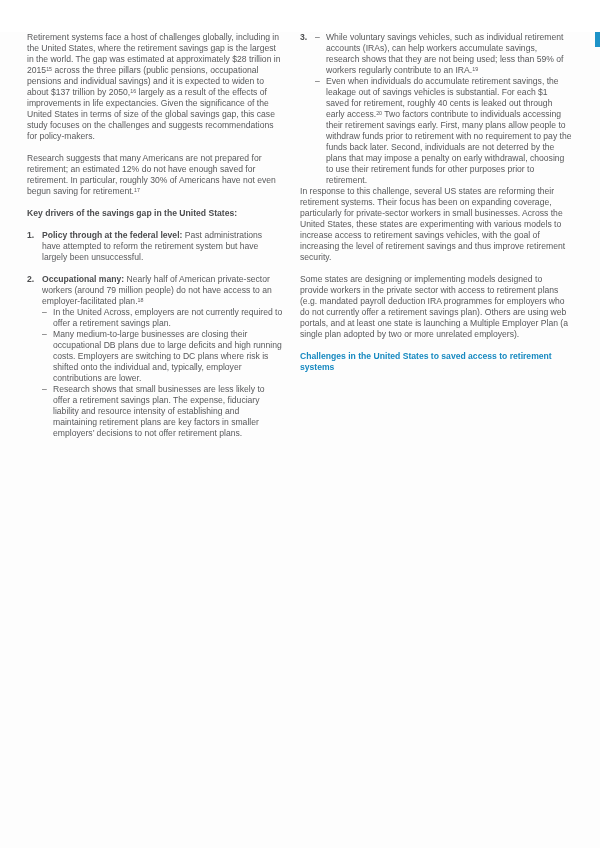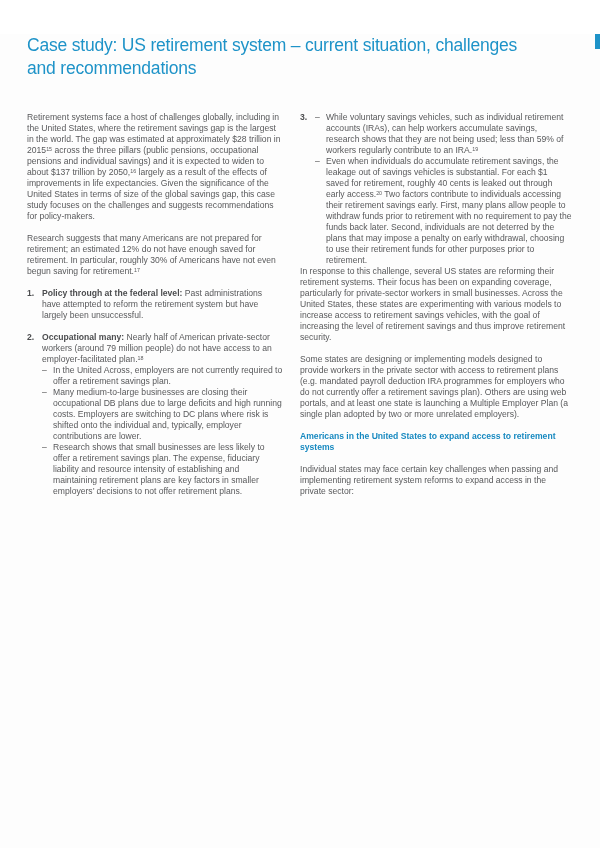--- a/index.html
+++ b/index.html
@@ -68,27 +68,27 @@
   .marker { flex: none; width: 11px; }
   .stext { flex: 1; min-width: 0; }
 </style>
 </head>
 <body>
 
 <div class="page">
 
   <span class="corner-mark"></span>
 
-  <h1 class="title">Case study: US retirement system – current situation, challenges and recommendations</h1>
 
   <div class="columns">
 
     <div class="col-left">
       <p class="para"><span>Retirement systems face a host of challenges globally, including in the United States, where the retirement savings gap is the largest in the world. The gap was estimated at approximately $28 trillion in 2015</span><sup>15</sup><span> across the three pillars (public pensions, occupational pensions and individual savings) and it is expected to widen to about $137 trillion by 2050,</span><sup>16</sup><span> largely as a result of the effects of improvements in life expectancies. Given the significance of the United States in terms of size of the global savings gap, this case study focuses on the challenges and suggests recommendations for policy-makers.</span></p>
       <p class="para"><span>Research suggests that many Americans are not prepared for retirement; an estimated 12% do not have enough saved for retirement. In particular, roughly 30% of Americans have not even begun saving for retirement.</span><sup>17</sup></p>
+      <h2 class="subhead-gray">Key drivers of the savings gap in the United States:</h2>
 
       <div class="item">
         <span class="num">1.</span>
         <div class="ibody"><b>Policy through at the federal level:</b><span> Past administrations have attempted to reform the retirement system but have largely been unsuccessful.</span></div>
       </div>
 
       <div class="item">
         <span class="num">2.</span>
         <div class="ibody">
           <span><b>Occupational many:</b><span> Nearly half of American private-sector workers (around 79 million people) do not have access to an employer-facilitated plan.</span><sup>18</sup></span>
@@ -117,19 +117,18 @@
             <span class="stext"><span>While voluntary savings vehicles, such as individual retirement accounts (IRAs), can help workers accumulate savings, research shows that they are not being used; less than 59% of workers regularly contribute to an IRA.</span><sup>19</sup></span>
           </div>
           <div class="sub">
             <span class="marker">–</span>
             <span class="stext"><span>Even when individuals do accumulate retirement savings, the leakage out of savings vehicles is substantial. For each $1 saved for retirement, roughly 40 cents is leaked out through early access.</span><sup>20</sup><span> Two factors contribute to individuals accessing their retirement savings early. First, many plans allow people to withdraw funds prior to retirement with no requirement to pay the funds back later. Second, individuals are not deterred by the plans that may impose a penalty on early withdrawal, choosing to use their retirement funds for other purposes prior to retirement.</span></span>
           </div>
         </div>
       </div>
       <p class="para">In response to this challenge, several US states are reforming their retirement systems. Their focus has been on expanding coverage, particularly for private-sector workers in small businesses. Across the United States, these states are experimenting with various models to increase access to retirement savings vehicles, with the goal of increasing the level of retirement savings and thus improve retirement security.</p>
       <p class="para">Some states are designing or implementing models designed to provide workers in the private sector with access to retirement plans (e.g. mandated payroll deduction IRA programmes for employers who do not currently offer a retirement savings plan). Others are using web portals, and at least one state is launching a Multiple Employer Plan (a single plan adopted by two or more unrelated employers).</p>
-      <h2 class="subhead-blue">Americans in the United States to expand access to retirement systems</h2>
-      <p class="para">Individual states may face certain key challenges when passing and implementing retirement system reforms to expand access in the private sector:</p>
+      <h2 class="subhead-blue">Challenges in the United States to saved access to retirement systems</h2>
     </div>
 
   </div>
 
 </div>
 
 </body></html>

